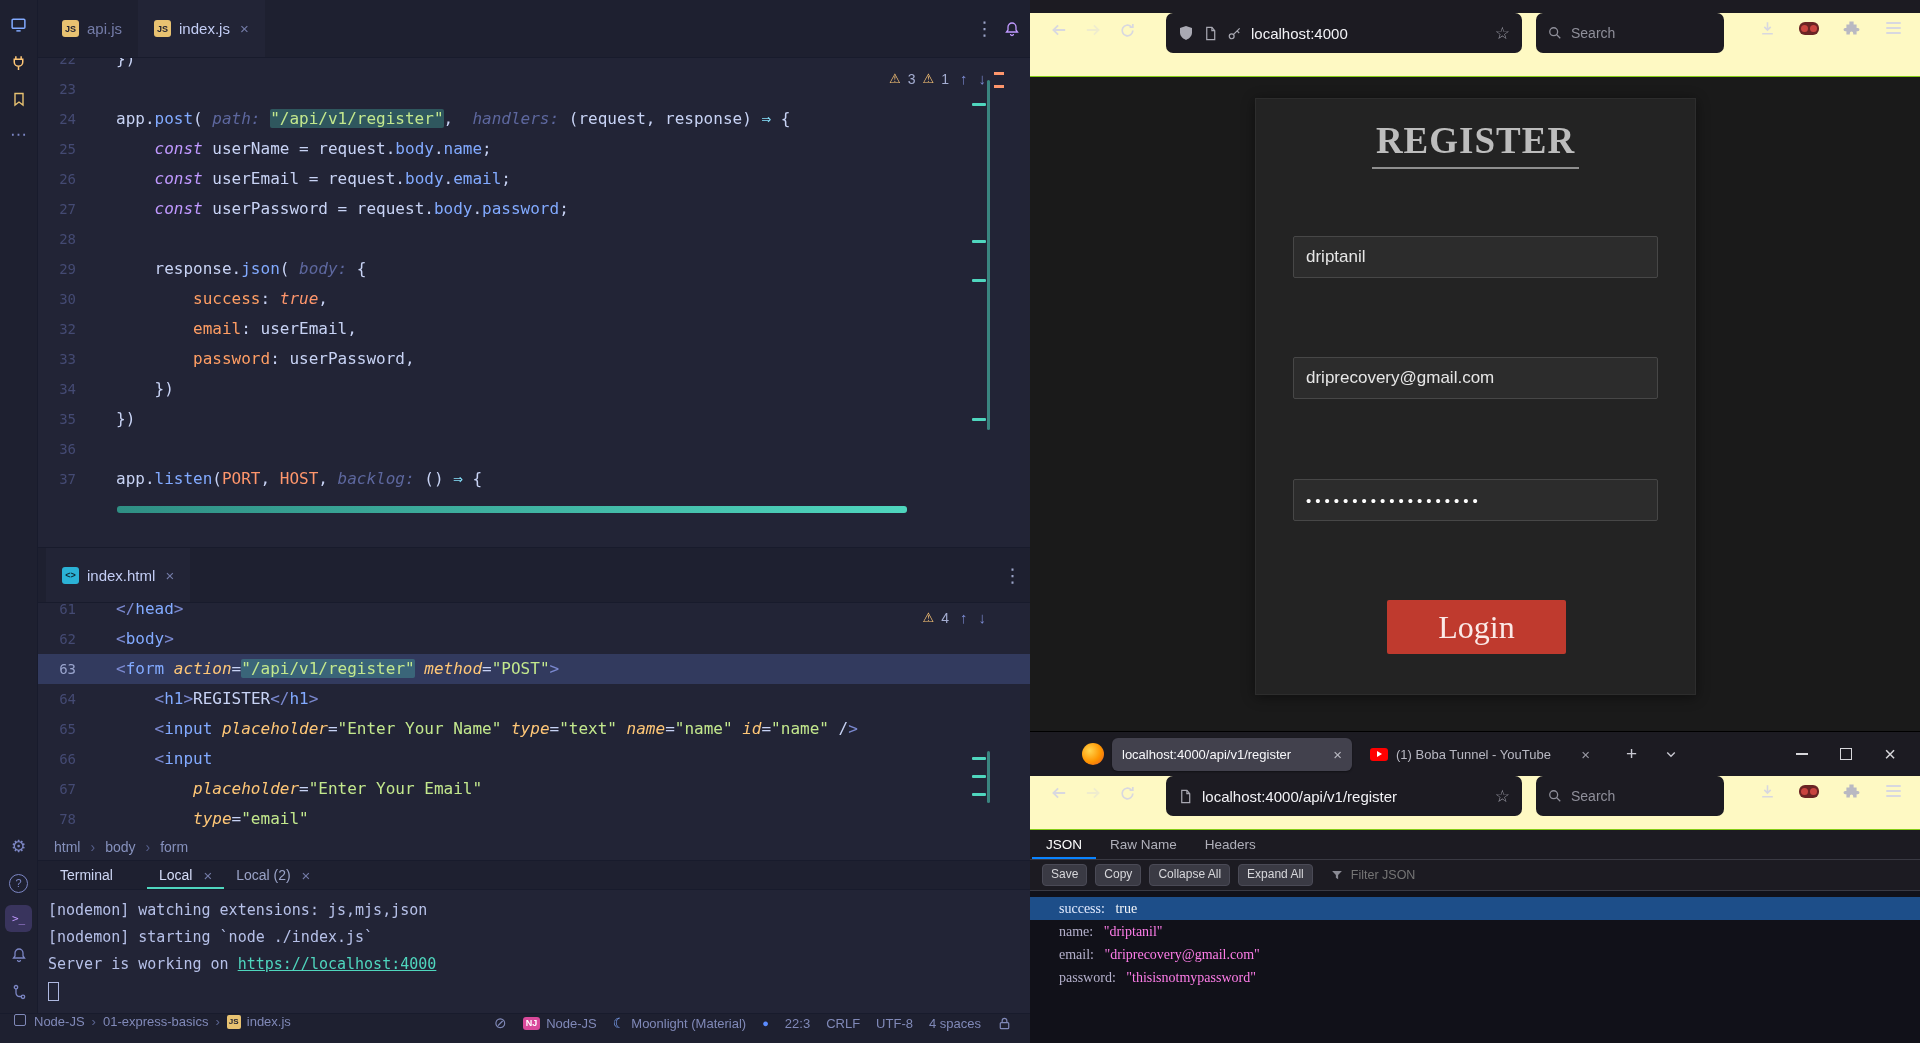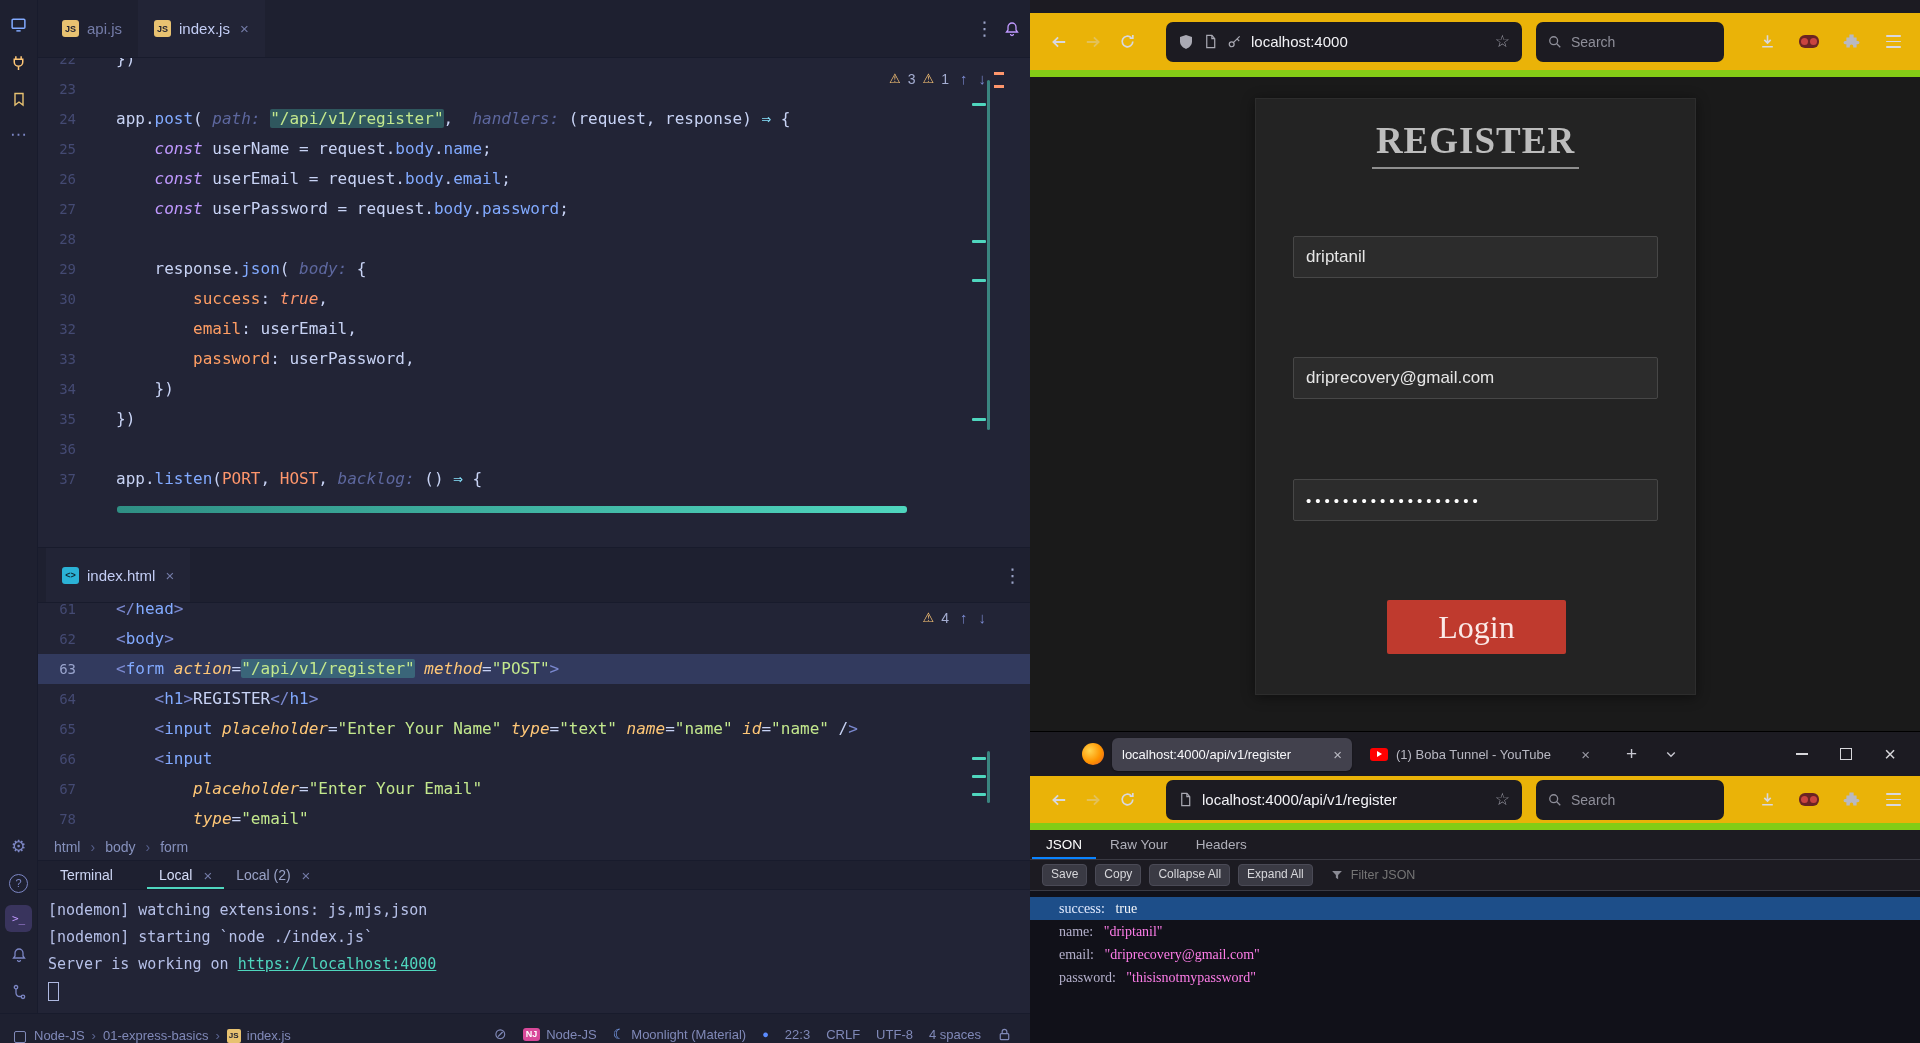--- a/index.html
+++ b/index.html
@@ -64,32 +64,32 @@
   #termhead{position:absolute;left:38px;top:860px;width:992px;height:30px;background:#1e2030;border-top:1px solid #181b2c;border-bottom:1px solid #181b2c;display:flex;align-items:center;font-size:14px;color:#9aa3c7;box-sizing:border-box;padding-left:22px}
   .termtitle{color:#cdd6f4;margin-right:34px}
   .termtab{display:flex;align-items:center;gap:9px;padding:0 12px;height:100%}
   .termtab.active{color:#d5ddf8;box-shadow:inset 0 -2px 0 #4fd6be}
 
   #terminal{position:absolute;left:38px;top:890px;width:992px;height:123px;background:#222436;font-family:"DejaVu Sans Mono",monospace;font-size:15px;color:#b6c0e8;padding:7px 0 0 10px;box-sizing:border-box}
   .tline{height:27px;line-height:27px;white-space:pre}
   .tlink{color:#4fd6be;text-decoration:underline}
   .cursorbox{display:inline-block;width:9px;height:17px;border:1px solid #aeb8e0;vertical-align:middle}
 
-  #statusbar{position:absolute;left:0;top:1013px;width:1030px;height:30px;background:#1e2030;border-top:1px solid #181b2c;display:flex;align-items:flex-end;font-size:13px;color:#8089b8;box-sizing:border-box;padding:0 18px 0 14px}
+  #statusbar{position:absolute;left:0;top:1013px;width:1030px;height:30px;background:#1e2030;border-top:1px solid #181b2c;display:flex;align-items:flex-start;font-size:13px;color:#8089b8;box-sizing:border-box;padding:0 18px 17px 14px}
   .sbitem{display:flex;align-items:center;gap:6px;white-space:nowrap}
   .sbsep{margin:0 7px;color:#5a6390}
   .sbright{margin-left:auto;display:flex;align-items:center;gap:16px}
   .njbadge{background:#d9499a;color:#fff;font-size:9px;font-weight:bold;border-radius:3px;padding:2px 3px;line-height:1}
   .winicon{width:10px;height:10px;border:1.3px solid #8089b8;border-radius:2px}
   .sbjs{width:14px;height:14px;border-radius:2px;background:#e8c271;color:#1e2030;font-size:8px;font-weight:bold;display:flex;align-items:center;justify-content:center}
 
   
   #bwin1{position:absolute;left:1030px;top:0;width:890px;height:731px;background:#1a1a1a}
   .tstrip{position:absolute;left:0;top:0;width:100%;height:13px;background:#1c1b22}
-  .btoolbar{position:absolute;left:0;width:100%;height:64px;background:#eab308;border-bottom:7px solid #84cc16;display:flex;align-items:center;padding:0 12px;box-sizing:border-box}
+  .btoolbar{position:absolute;left:0;width:100%;height:64px;background:#fef9c3;border-bottom:1px solid #84cc16;display:flex;align-items:flex-start;padding:0 12px;box-sizing:border-box}
   #bwin1 .btoolbar{top:13px}
   .navbtn{width:34px;height:34px;display:flex;align-items:center;justify-content:center;border-radius:4px;flex:none}
   .dimmed{opacity:.38}
   .urlbar{height:40px;background:#1c1b22;border-radius:7px;display:flex;align-items:center;padding:0 12px;gap:9px;box-sizing:border-box;margin-left:22px;width:356px;flex:none}
   .urltext{color:#f2f2f6;font-size:15px;flex:1 1 auto;white-space:nowrap;overflow:hidden}
   .staricon{color:#9b9ba6;font-size:17px}
   .searchbar{height:40px;width:188px;background:#1c1b22;border-radius:7px;display:flex;align-items:center;gap:9px;padding:0 12px;box-sizing:border-box;margin-left:14px;color:#8f8f9a;font-size:14px;flex:none}
   .ticons{margin-left:auto;display:flex;align-items:center;gap:12px}
   .ticon{width:30px;height:30px;display:flex;align-items:center;justify-content:center}
   .goggles{width:20px;height:13px;border-radius:6px;background:#6b2424;position:relative}
@@ -510,21 +510,21 @@
             <div></div>
             <div></div>
             <div></div>
           </div>
         </div>
     </div>
   </div>
 
   <div class="devtabs">
     <div class="dtab active">JSON</div>
-    <div class="dtab">Raw Your</div>
+    <div class="dtab">Raw Name</div>
     <div class="dtab">Headers</div>
   </div>
 
   <div class="devbar">
     <button class="dbtn">Save</button>
     <button class="dbtn">Copy</button>
     <button class="dbtn">Collapse All</button>
     <button class="dbtn">Expand All</button>
     <span class="filterwrap">
       <span>

